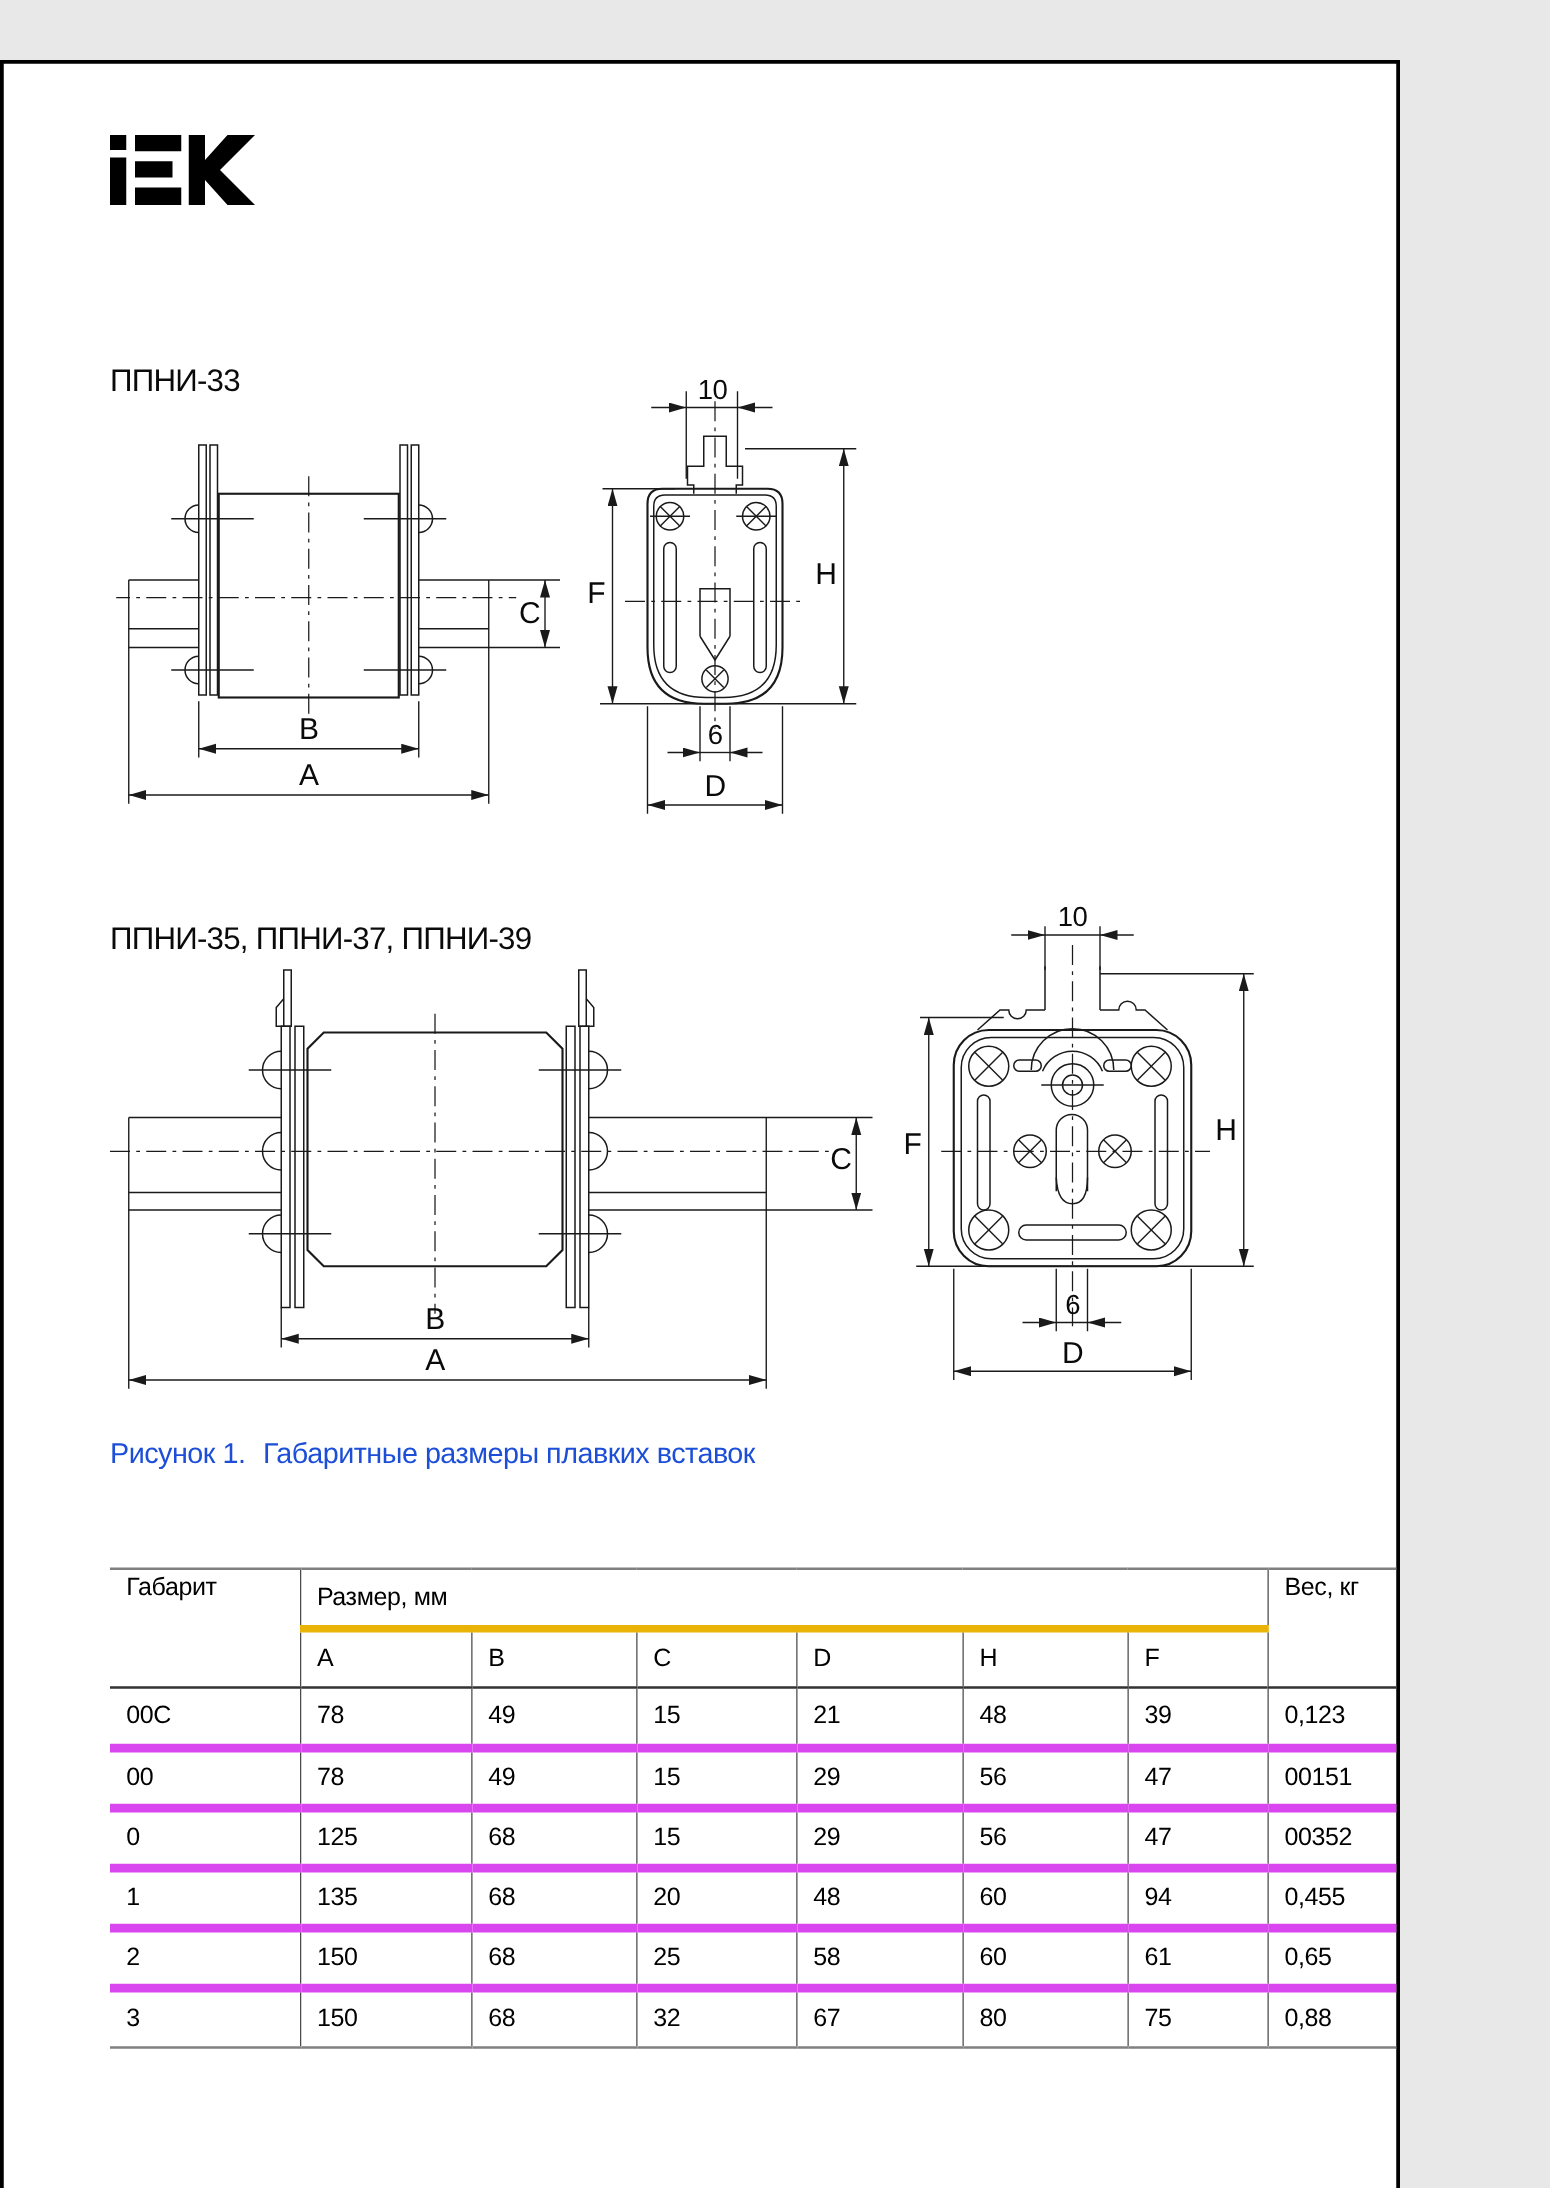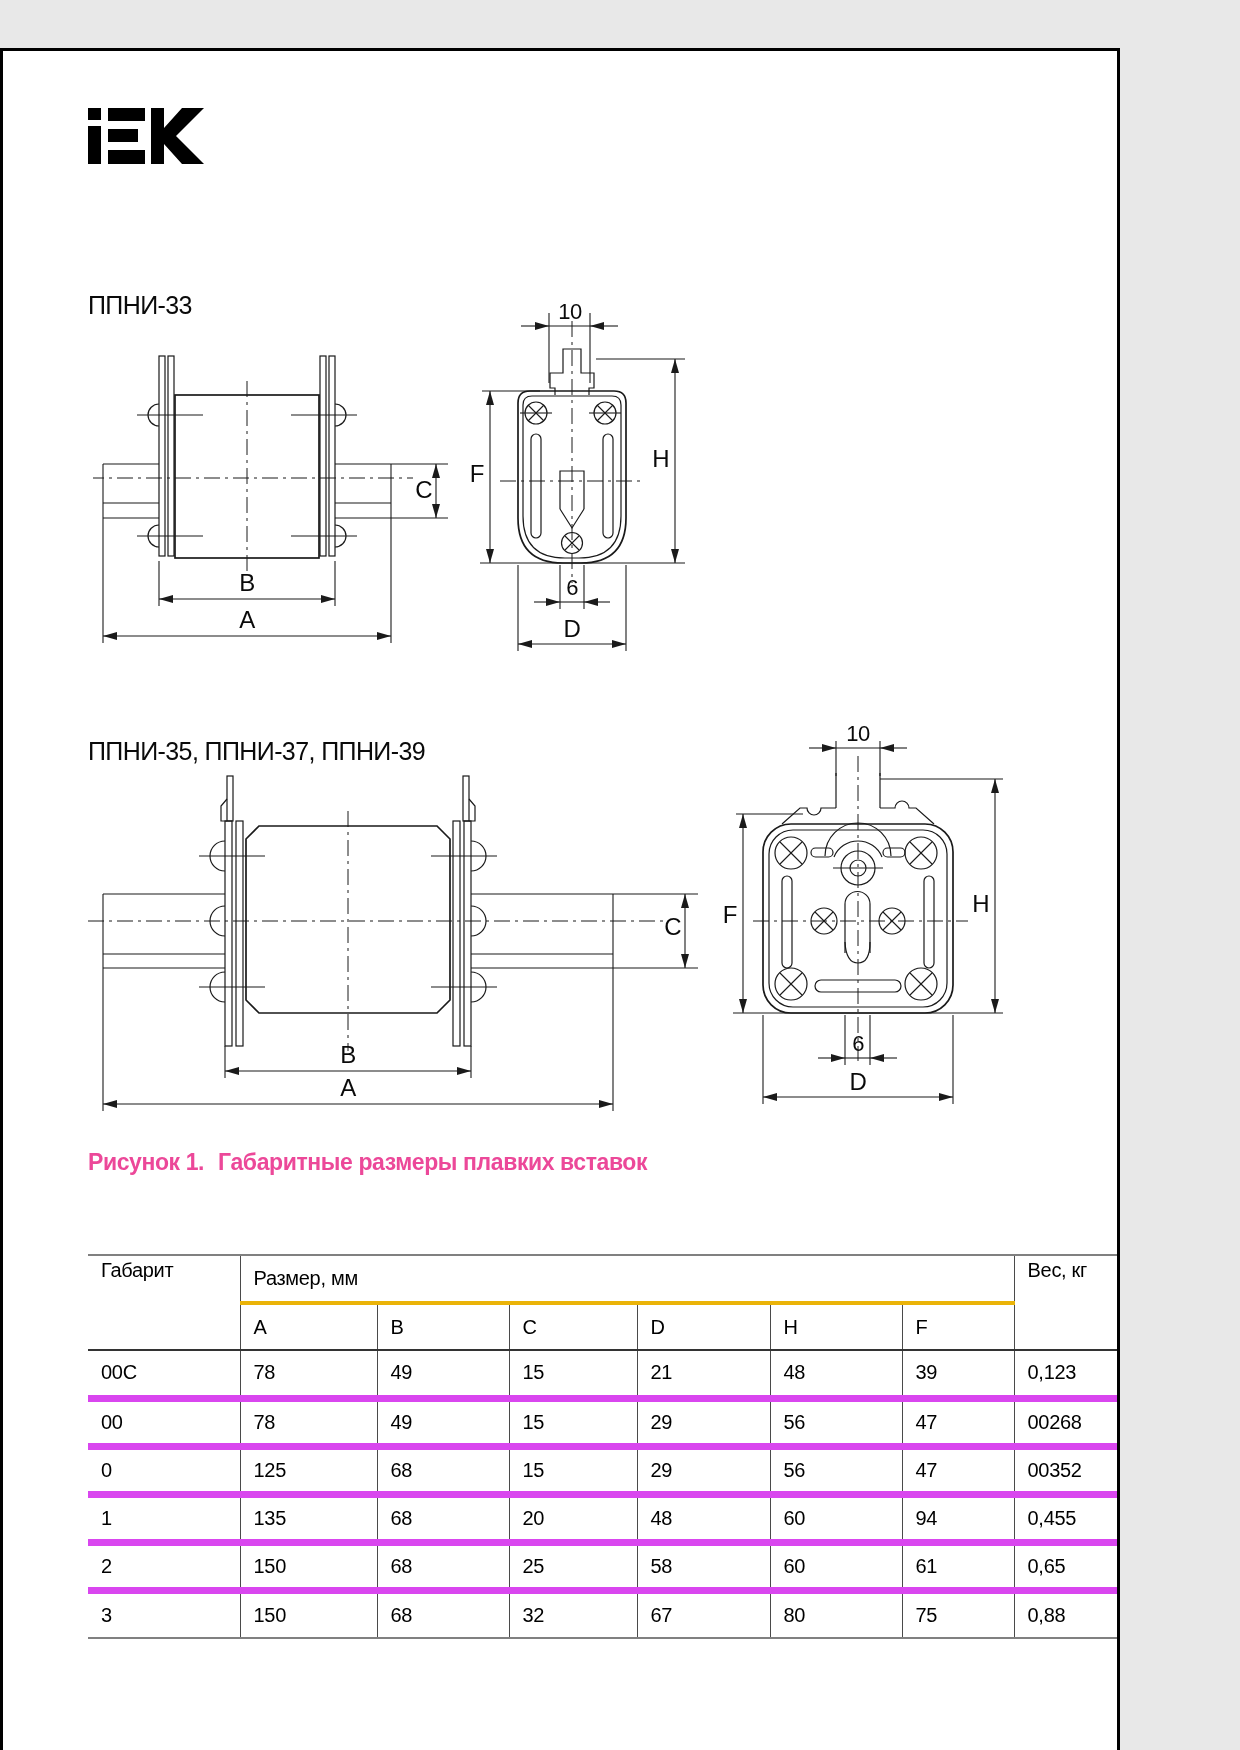--- a/index.html
+++ b/index.html
@@ -5,42 +5,42 @@
   html,body{margin:0;padding:0;background:#e8e8e8;}
   #page{
     position:relative;width:1120px;height:1750px;background:#ffffff;
     border-left:3px solid #000;border-top:3px solid #000;border-right:3px solid #000;
     box-sizing:border-box;overflow:hidden;
     font-family:"Liberation Sans",sans-serif;color:#000;margin-top:48px;
   }
   #bottom-bar{position:absolute;left:0;bottom:0;width:100%;height:8px;background:#000;}
   .abs{position:absolute;}
   .fig-title{font-size:25px;letter-spacing:-0.6px;color:#0a0a0a;white-space:nowrap;}
-  .caption{font-size:23px;letter-spacing:-0.4px;color:#ec4899;white-space:nowrap;font-weight:bold;}
+  .caption{font-size:23px;letter-spacing:-0.4px;color:#1d4ed8;white-space:nowrap;}
   .caption .cap-text{margin-left:14px;}
 
   
   .ln{stroke:#1a1a1a;stroke-width:1.2;fill:none;}
   .lm{stroke:#1a1a1a;stroke-width:1.7;fill:none;}
   .cl{stroke:#1a1a1a;stroke-width:1;fill:none;stroke-dasharray:16 5 3 5;}
   .dim{stroke:#1a1a1a;stroke-width:1.1;fill:none;}
   .dt{font-family:"Liberation Sans",sans-serif;font-size:24px;fill:#0a0a0a;letter-spacing:-0.5px;}
   .dtn{font-family:"Liberation Sans",sans-serif;font-size:22px;fill:#0a0a0a;letter-spacing:-0.5px;}
 
   
   #dims-table{border-collapse:collapse;table-layout:fixed;width:1074px;font-size:20px;letter-spacing:-0.3px;}
   #dims-table td{padding:0 0 0 13px;vertical-align:middle;box-sizing:border-box;}
   #dims-table .h1{height:48px;}
   #dims-table .h2{height:47px;}
   #dims-table .dr td{height:48px;border-bottom:7px solid #d946ef;}
   #dims-table .dr:last-child td{border-bottom:2px solid #808080;}
   #dims-table .top-b{border-top:2px solid #808080;}
   #dims-table .vr{border-right:1px solid #4a4a4a;}
   #dims-table .span-v{vertical-align:top;padding-top:3px;}
-  #dims-table .size-cell{border-bottom:4px solid #eab308;}
+  #dims-table .size-cell{border-bottom:6px solid #eab308;}
   #dims-table .hdr-b{border-bottom:2px solid #333;}
 </style>
 </head>
 <body>
 
 <div id="page">
 
   <svg class="abs" style="left:85px;top:57px;" width="118" height="56" viewBox="0 0 118 56" aria-label="IEK">
     <g fill="#000">
       <rect x="0" y="0" width="13" height="12"></rect>
@@ -339,21 +339,21 @@
         <td>0,123</td>
       </tr>
       <tr class="dr">
         <td class="vr">00</td>
         <td class="vr">78</td>
         <td class="vr">49</td>
         <td class="vr">15</td>
         <td class="vr">29</td>
         <td class="vr">56</td>
         <td class="vr">47</td>
-        <td>00268</td>
+        <td>00151</td>
       </tr>
       <tr class="dr">
         <td class="vr">0</td>
         <td class="vr">125</td>
         <td class="vr">68</td>
         <td class="vr">15</td>
         <td class="vr">29</td>
         <td class="vr">56</td>
         <td class="vr">47</td>
         <td>00352</td>

